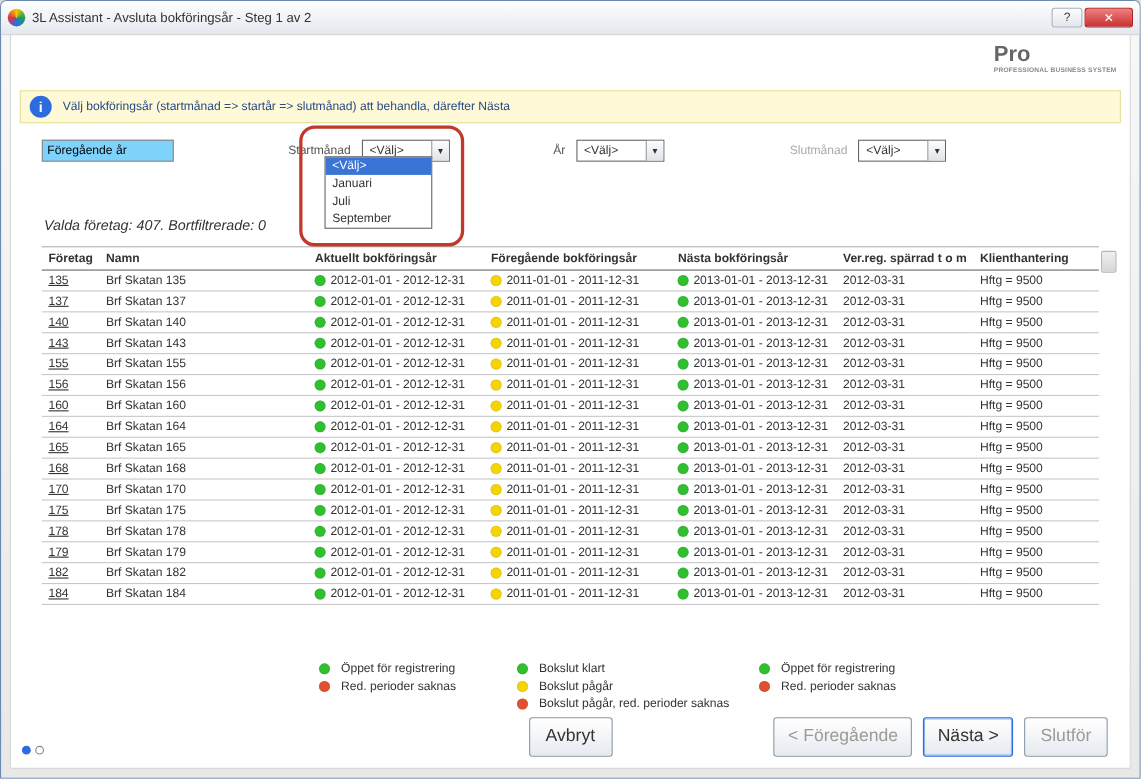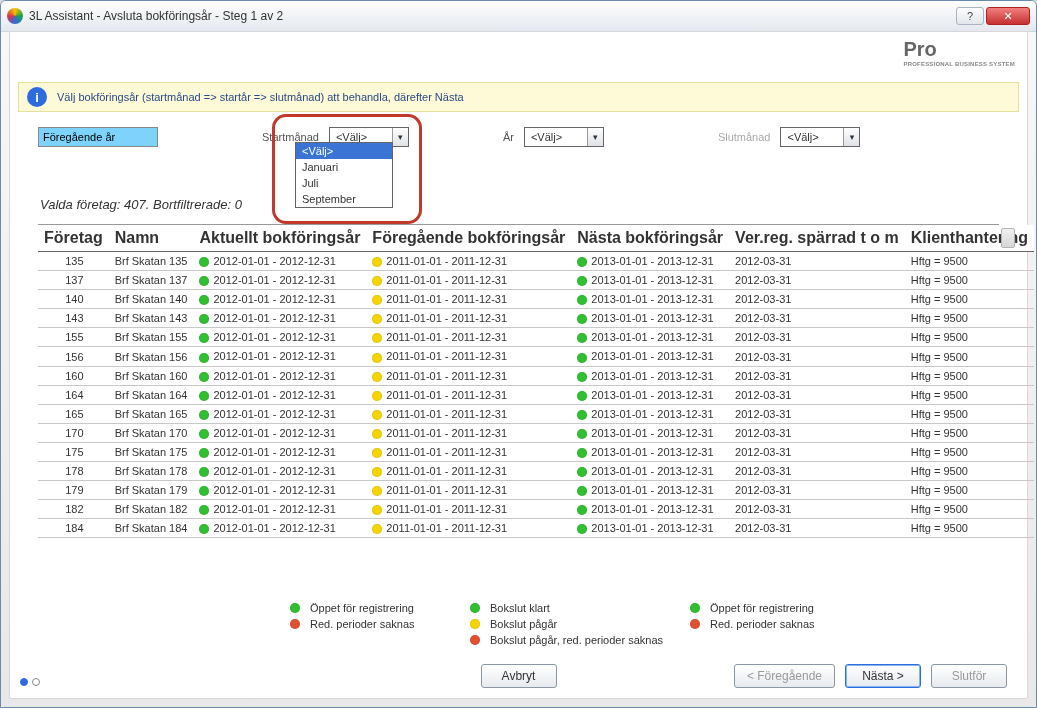--- a/index.html
+++ b/index.html
@@ -109,29 +109,29 @@
   .summary {
     position:absolute; left:30px; top:165px;
     font-style:italic; font-size:13px; color:#333;
   }
   .table-wrap {
     position:absolute; left:28px; right:28px; top:192px;
     border-top:1px solid #999;
   }
   table { border-collapse:collapse; width:100%; }
   th {
-    text-align:left; font-weight:bold; font-size:16px;
+    text-align:left; font-weight:bold; font-size:11px;
     border-bottom:1px solid #666; padding:4px 6px;
     background:#fff; white-space:nowrap;
   }
   td {
     border-bottom:1px solid #c8c8c8; padding:3px 6px;
     white-space:nowrap;
   }
-  .num { text-align:center; padding-right:4px;}
+  .num { text-align:left; padding-right:4px;text-decoration:underline;}
   .dot {
     display:inline-block; width:10px; height:10px; border-radius:50%;
     margin-right:4px;
     vertical-align:middle;
   }
   .g{ background:#2fbf2f; box-shadow:inset 0 0 1px rgba(0,0,0,0.3);}
   .y{ background:#f5d400; box-shadow:inset 0 0 1px rgba(0,0,0,0.3);}
   .r{ background:#e05030; box-shadow:inset 0 0 1px rgba(0,0,0,0.3);}
   .legend {
     position:absolute; left:280px; top:570px;
@@ -142,24 +142,24 @@
     position:absolute; left:10px; bottom:12px;
     display:flex; gap:4px;
   }
   .prog-dots .pd { width:8px; height:8px; border-radius:50%; border:1px solid #888;}
   .prog-dots .pd.active { background:#2d6cdf; border-color:#2d6cdf;}
   .btn-bar {
     position:absolute; right:20px; bottom:10px;
     display:flex; gap:10px; align-items:center;
   }
   .btn {
-    min-width:76px; height:24px; border:1px solid #8a97a6; border-radius:3px;
+    min-width:76px; height:36px; border:1px solid #8a97a6; border-radius:3px;
     background:linear-gradient(#fff,#e6eaef);
     display:flex; align-items:center; justify-content:center;
-    font-size:12px; color:#333; padding:0 12px;
+    font-size:16px; color:#333; padding:0 12px;
   }
   .btn.cancel { position:absolute; left:50%; bottom:10px; transform:translateX(-50%); }
   .btn.disabled { color:#9a9a9a; }
   .btn.primary { border:1px solid #2d6cdf; box-shadow:0 0 0 1px #87b5f2 inset; }
   .scroll-track {
     position:absolute; right:12px; top:196px; width:14px; height:370px;
   }
   .scroll-thumb {
     position:absolute; top:0; width:14px; height:20px;
     background:linear-gradient(#f0f0f0,#d6d6d6);
@@ -313,20 +313,29 @@
             <tr>
               <td class="num">165</td>
               <td>Brf Skatan 165</td>
               <td><span class="dot g"></span>2012-01-01 - 2012-12-31</td>
               <td><span class="dot y"></span>2011-01-01 - 2011-12-31</td>
               <td><span class="dot g"></span>2013-01-01 - 2013-12-31</td>
               <td>2012-03-31</td>
               <td>Hftg = 9500</td>
             </tr>
             <tr>
+              <td class="num">168</td>
+              <td>Brf Skatan 168</td>
+              <td><span class="dot g"></span>2012-01-01 - 2012-12-31</td>
+              <td><span class="dot y"></span>2011-01-01 - 2011-12-31</td>
+              <td><span class="dot g"></span>2013-01-01 - 2013-12-31</td>
+              <td>2012-03-31</td>
+              <td>Hftg = 9500</td>
+            </tr>
+            <tr>
               <td class="num">170</td>
               <td>Brf Skatan 170</td>
               <td><span class="dot g"></span>2012-01-01 - 2012-12-31</td>
               <td><span class="dot y"></span>2011-01-01 - 2011-12-31</td>
               <td><span class="dot g"></span>2013-01-01 - 2013-12-31</td>
               <td>2012-03-31</td>
               <td>Hftg = 9500</td>
             </tr>
             <tr>
               <td class="num">175</td>

